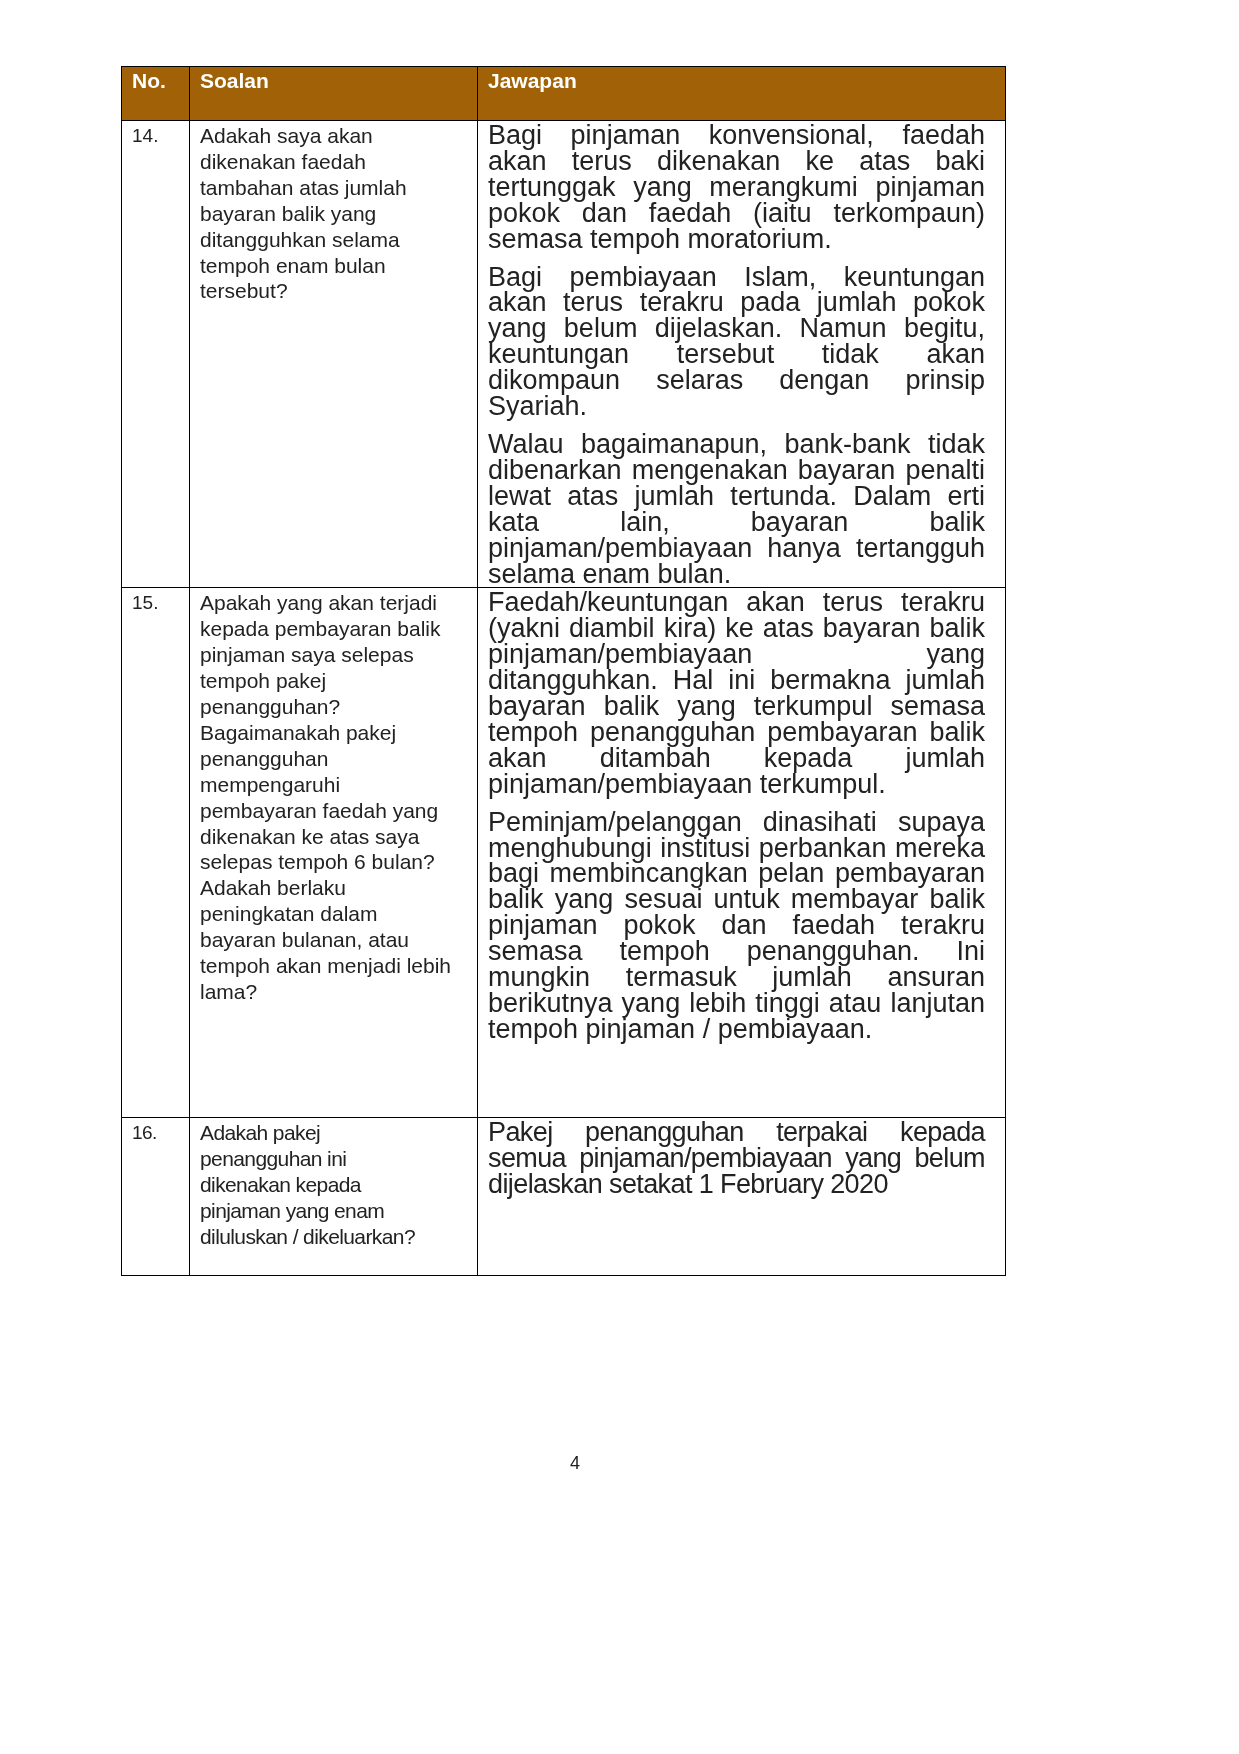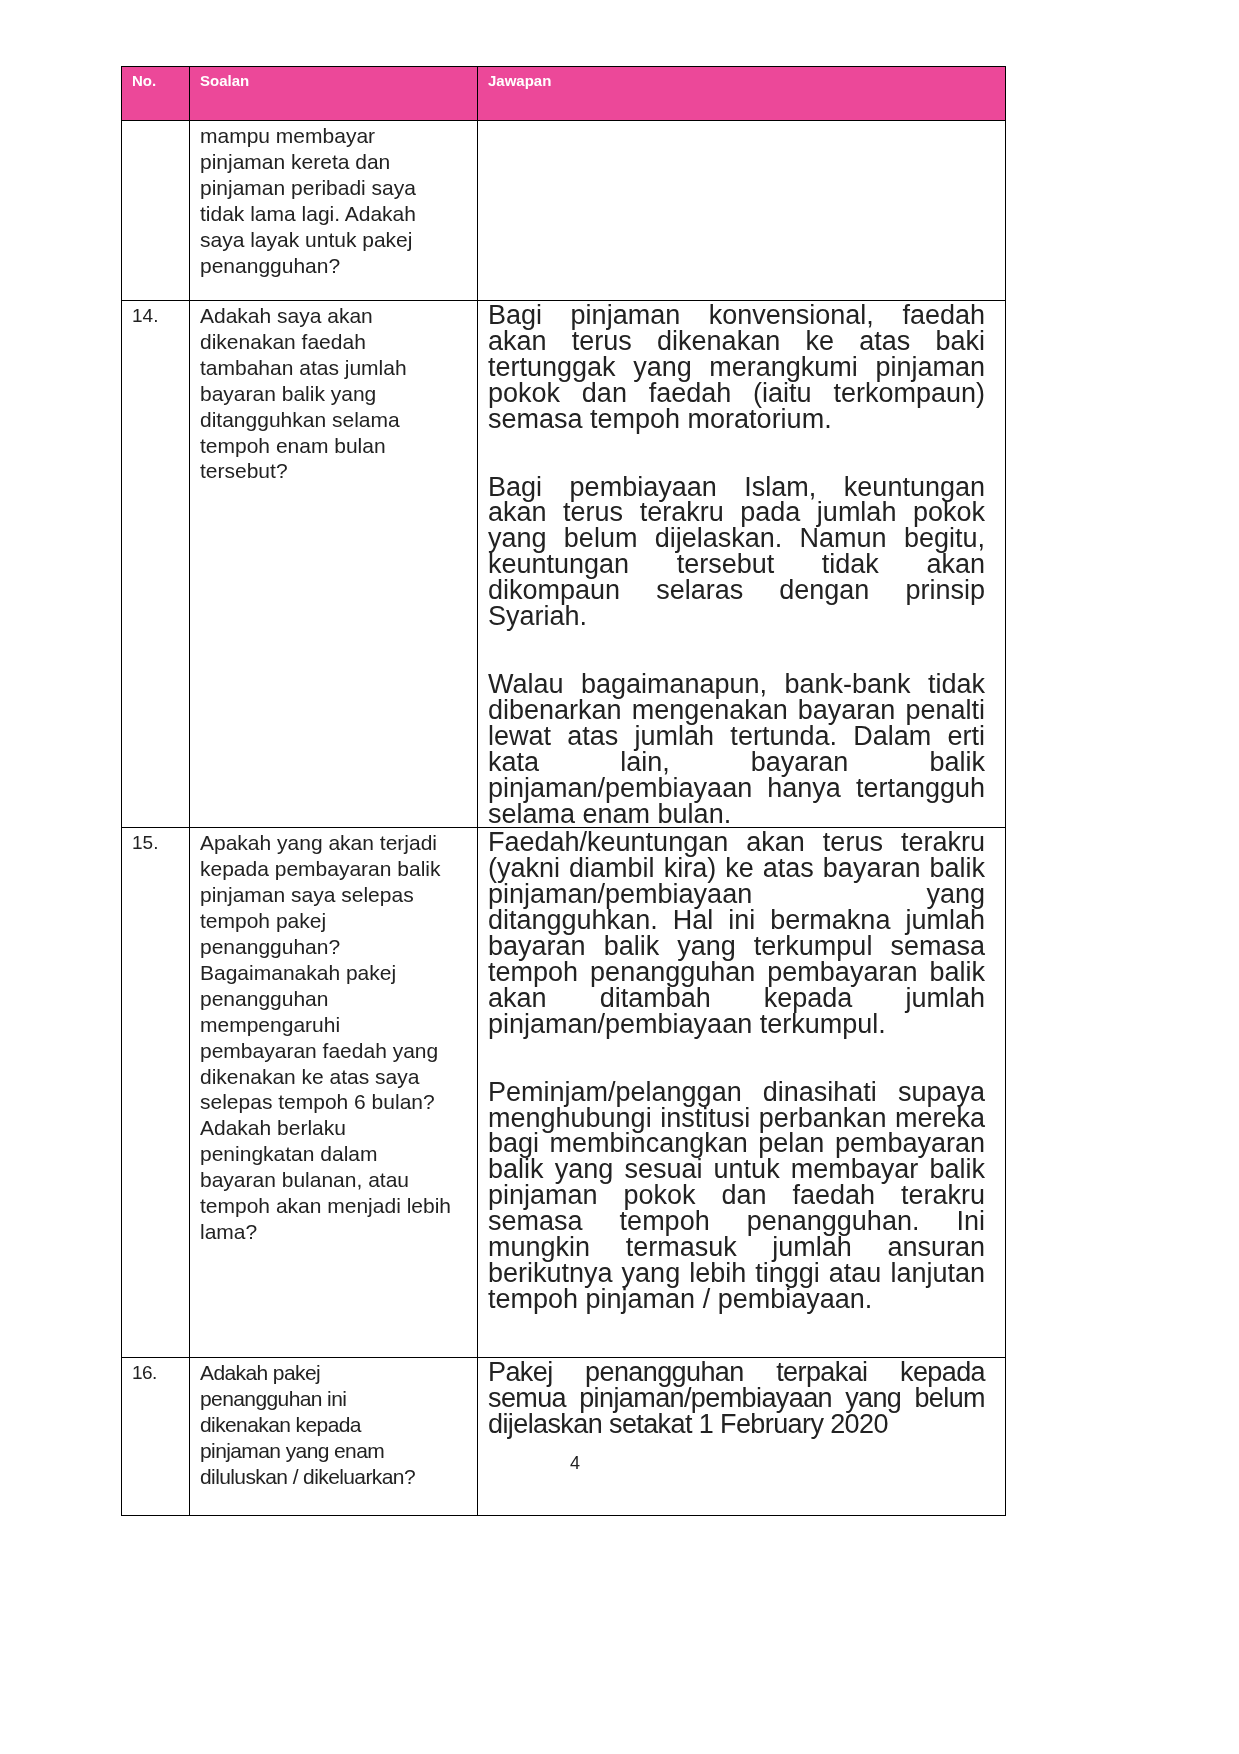--- a/index.html
+++ b/index.html
@@ -28,24 +28,24 @@
       width: 884px;
       border-collapse: collapse;
       table-layout: fixed;
     }
     table.faq th, table.faq td {
       border: 1px solid #000000;
       vertical-align: top;
       padding: 0;
     }
     table.faq thead th {
-      background: #ec4899;
+      background: #a16207;
       color: #ffffff;
       font-weight: bold;
-      font-size: 15px;
+      font-size: 21px;
       text-align: left;
       height: 51px;
       padding: 2px 10px 0 10px;
       line-height: 24px;
     }
     col.c-no { width: 68px; }
     col.c-q { width: 288px; }
     col.c-a { width: 528px; }
 
     .cell-no {
@@ -66,21 +66,21 @@
     .q-para {
       margin: 0;
       white-space: pre-line;
     }
     .a-para {
       margin: 0;
       text-align: justify;
       text-align-last: left;
     }
     .a-para + .a-para {
-      margin-top: 42px;
+      margin-top: 12px;
     }
     .condensed {
       font-family: "Liberation Sans Narrow", "Liberation Sans", sans-serif;
       letter-spacing: -0.6px;
     }
     .page-number {
       position: absolute;
       top: 1453px;
       left: 0;
       width: 1150px;
@@ -101,32 +101,20 @@
     </colgroup>
     <thead>
       <tr>
         <th>No.</th>
         <th>Soalan</th>
         <th>Jawapan</th>
       </tr>
     </thead>
     <tbody>
 
-      <tr style="height:180px;">
-        <td class="cell-no"></td>
-        <td class="cell-q">
-          <p class="q-para">mampu membayar
-pinjaman kereta dan
-pinjaman peribadi saya
-tidak lama lagi. Adakah
-saya layak untuk pakej
-penangguhan?</p>
-        </td>
-        <td class="cell-a"></td>
-      </tr>
 
       <tr style="height:418px;">
         <td class="cell-no">14.</td>
         <td class="cell-q">
           <p class="q-para">Adakah saya akan
 dikenakan      faedah
 tambahan atas jumlah
 bayaran balik yang
 ditangguhkan selama
 tempoh enam bulan

